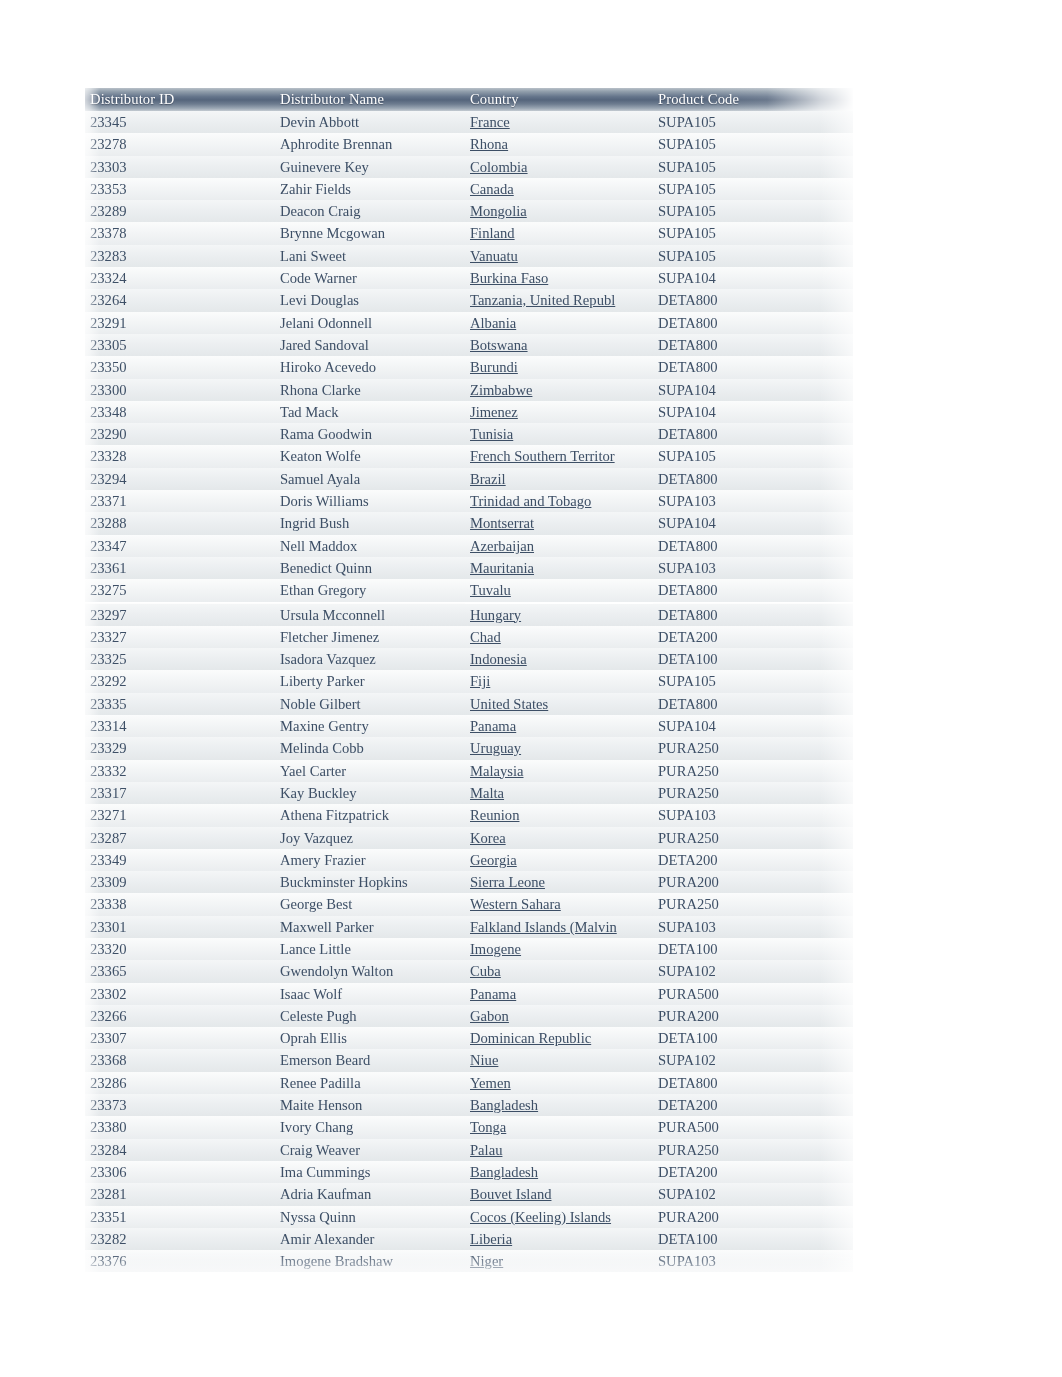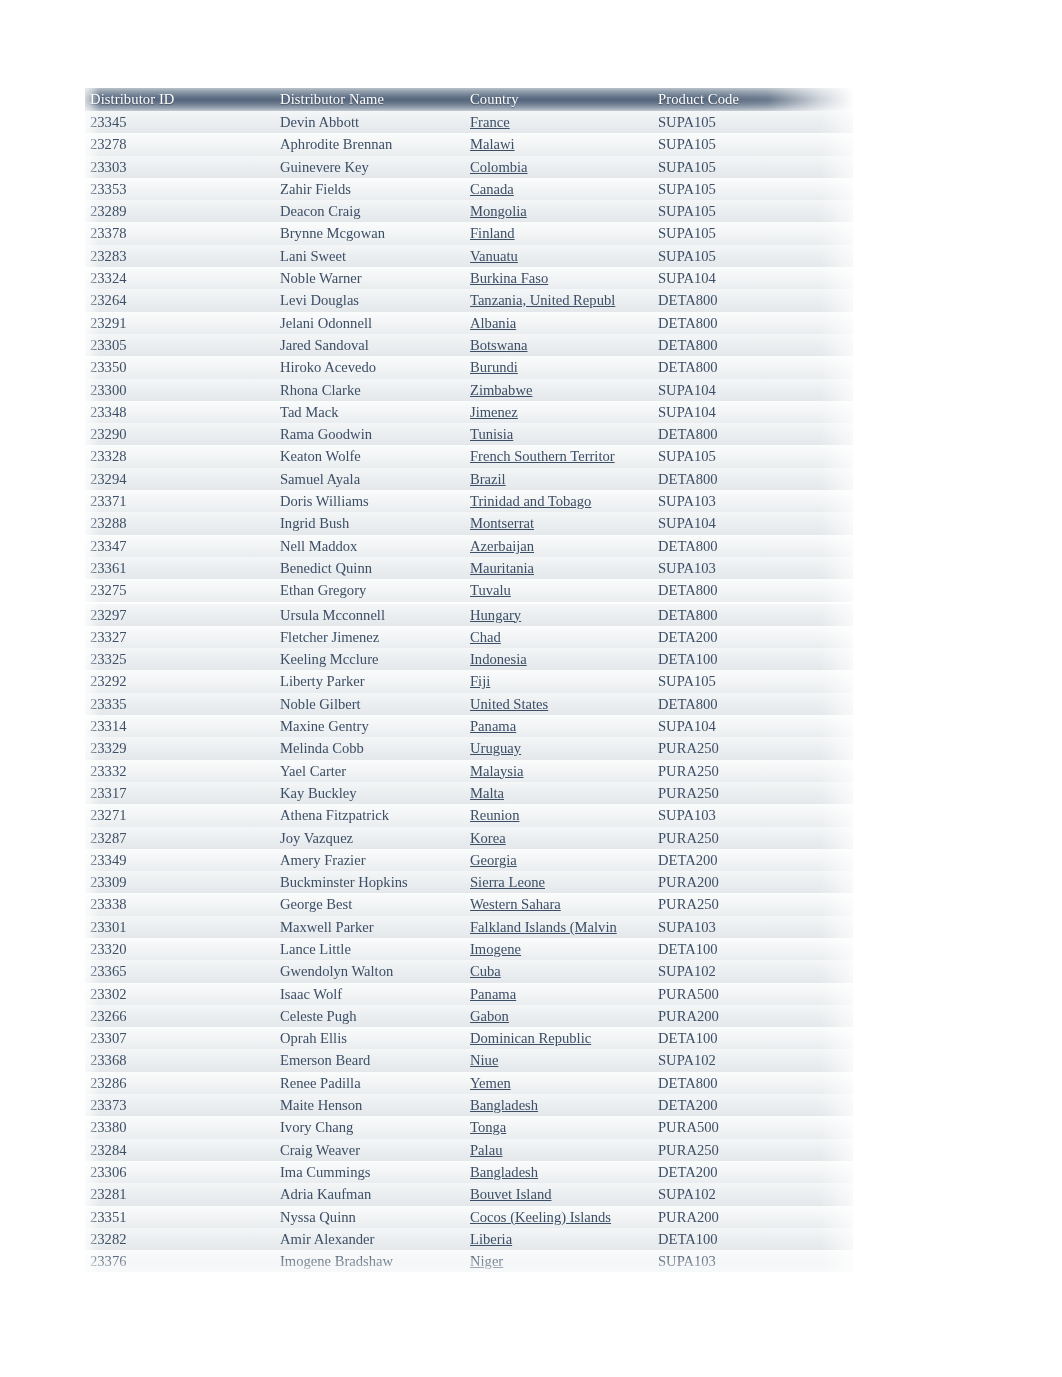--- a/index.html
+++ b/index.html
@@ -168,21 +168,21 @@
       <tbody id="table-body">
           <tr class="band-a">
             <td class="cell-id">23345</td>
             <td class="cell-name">Devin Abbott</td>
             <td class="cell-country">France</td>
             <td class="cell-code">SUPA105</td>
           </tr>
           <tr class="band-b">
             <td class="cell-id">23278</td>
             <td class="cell-name">Aphrodite Brennan</td>
-            <td class="cell-country">Malawi</td>
+            <td class="cell-country">Rhona</td>
             <td class="cell-code">SUPA105</td>
           </tr>
           <tr class="band-a">
             <td class="cell-id">23303</td>
             <td class="cell-name">Guinevere Key</td>
             <td class="cell-country">Colombia</td>
             <td class="cell-code">SUPA105</td>
           </tr>
           <tr class="band-b">
             <td class="cell-id">23353</td>
@@ -203,21 +203,21 @@
             <td class="cell-code">SUPA105</td>
           </tr>
           <tr class="band-a">
             <td class="cell-id">23283</td>
             <td class="cell-name">Lani Sweet</td>
             <td class="cell-country">Vanuatu</td>
             <td class="cell-code">SUPA105</td>
           </tr>
           <tr class="band-b">
             <td class="cell-id">23324</td>
-            <td class="cell-name">Noble Warner</td>
+            <td class="cell-name">Code Warner</td>
             <td class="cell-country">Burkina Faso</td>
             <td class="cell-code">SUPA104</td>
           </tr>
           <tr class="band-a">
             <td class="cell-id">23264</td>
             <td class="cell-name">Levi Douglas</td>
             <td class="cell-country">Tanzania, United Republ</td>
             <td class="cell-code">DETA800</td>
           </tr>
           <tr class="band-b">
@@ -305,21 +305,21 @@
             <td class="cell-code">DETA800</td>
           </tr>
           <tr class="band-b">
             <td class="cell-id">23327</td>
             <td class="cell-name">Fletcher Jimenez</td>
             <td class="cell-country">Chad</td>
             <td class="cell-code">DETA200</td>
           </tr>
           <tr class="band-a">
             <td class="cell-id">23325</td>
-            <td class="cell-name">Keeling Mcclure</td>
+            <td class="cell-name">Isadora Vazquez</td>
             <td class="cell-country">Indonesia</td>
             <td class="cell-code">DETA100</td>
           </tr>
           <tr class="band-b">
             <td class="cell-id">23292</td>
             <td class="cell-name">Liberty Parker</td>
             <td class="cell-country">Fiji</td>
             <td class="cell-code">SUPA105</td>
           </tr>
           <tr class="band-a">

